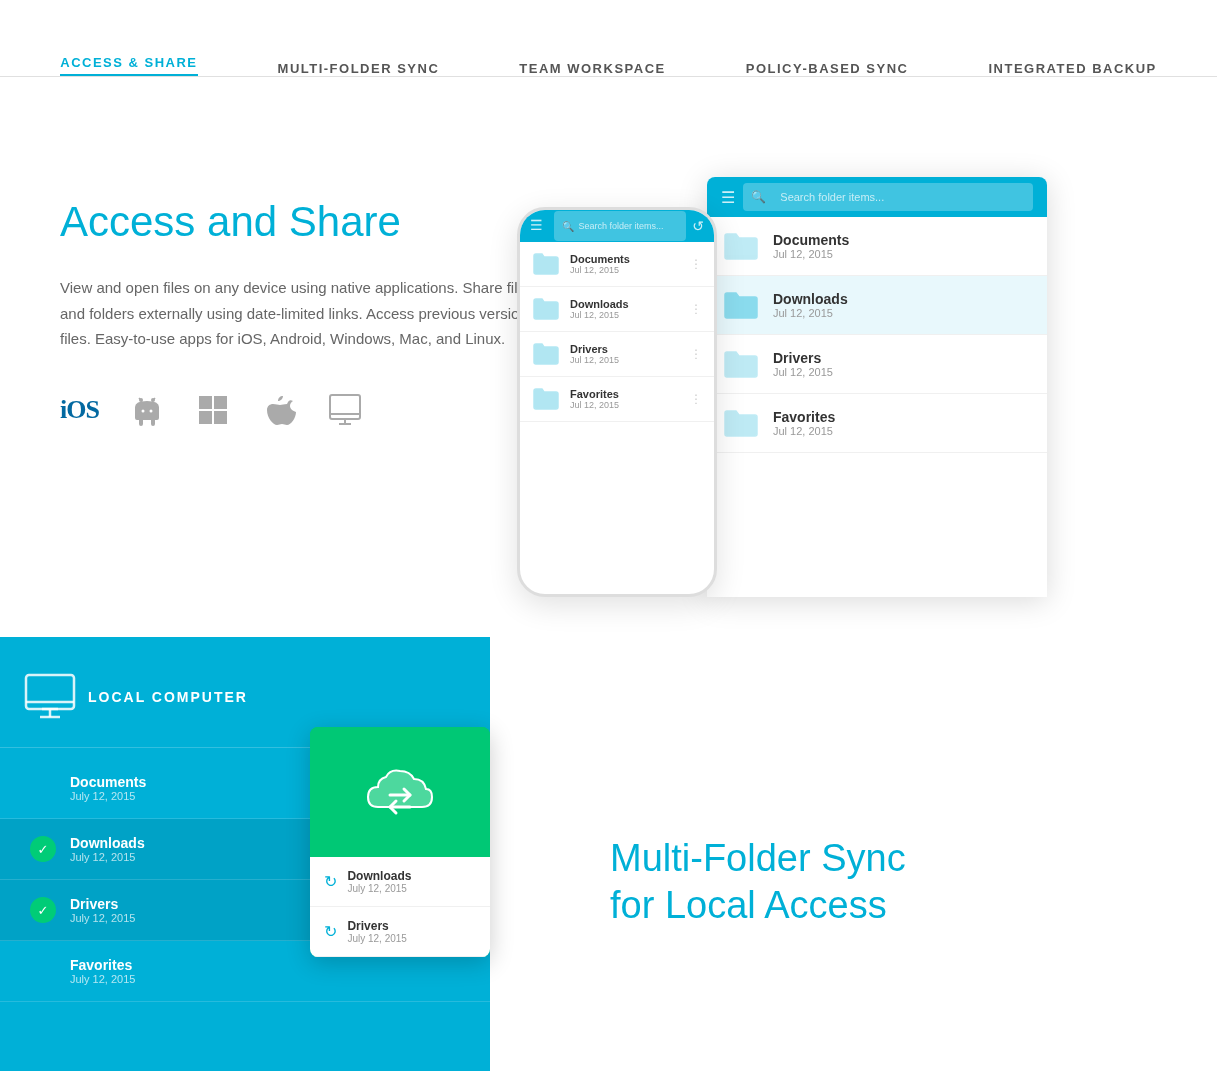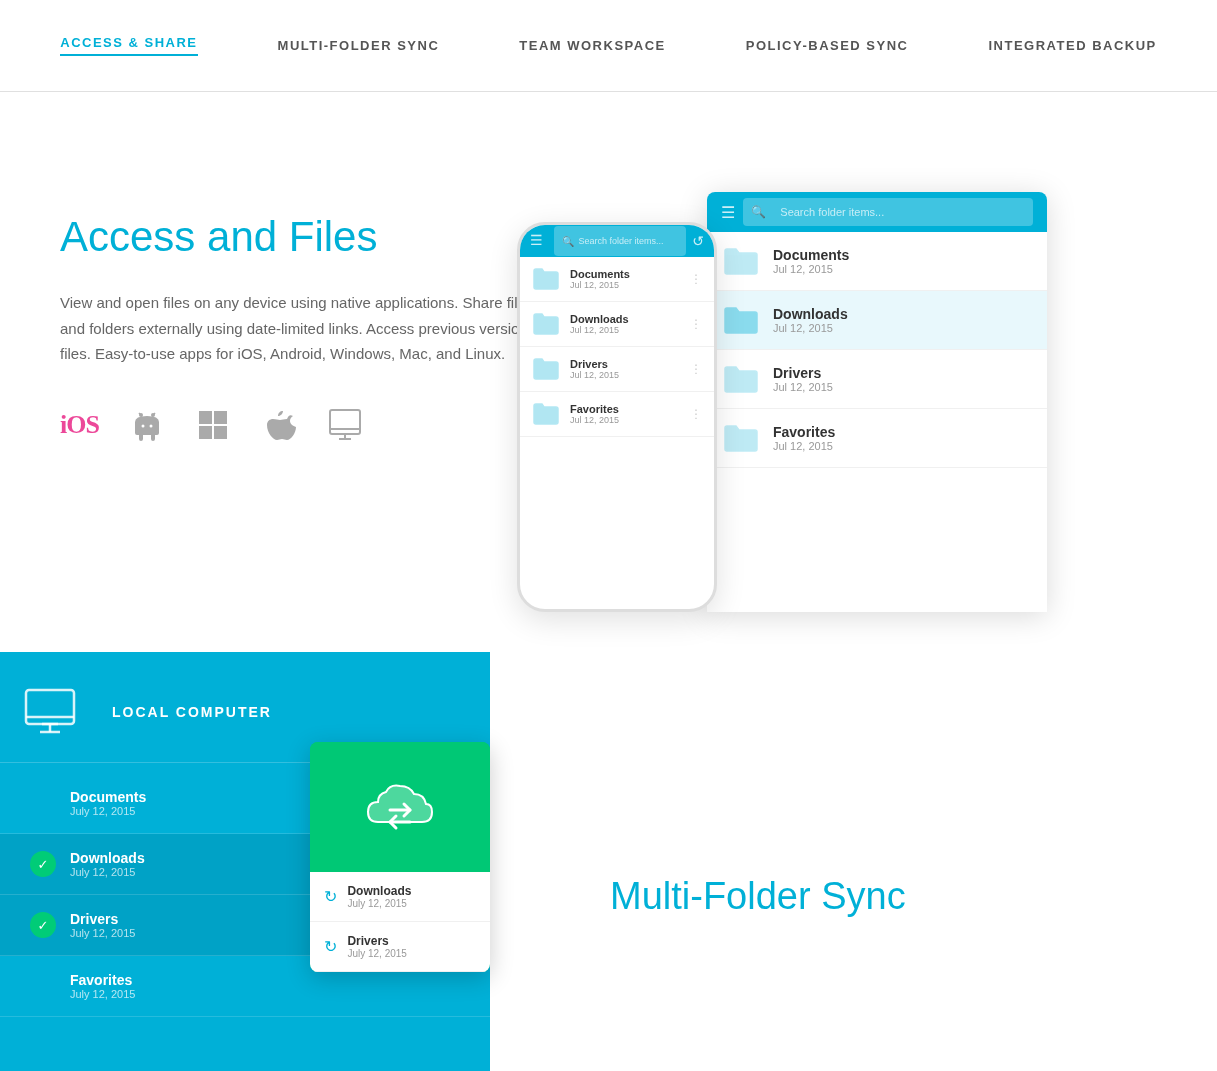--- a/index.html
+++ b/index.html
@@ -1,25 +1,25 @@
 <!DOCTYPE html>
 <html><head>
   <meta charset="utf-8">
   <style>
     * { margin: 0; padding: 0; box-sizing: border-box; }
     body { font-family: 'Arial', sans-serif; background: #fff; width: 1217px; overflow-x: hidden; }
 
     
     nav {
       display: flex;
-      align-items: center;
+      align-items: flex-end;
       justify-content: center;
       gap: 80px;
       padding: 0 60px;
-      height: 92px;
+      height: 77px;
       border-bottom: 1px solid #e0e0e0;
       background: #fff;
     }
     .nav-item {
       font-size: 13px;
       font-weight: 700;
       letter-spacing: 1.5px;
       text-transform: uppercase;
       color: #555;
       cursor: pointer;
@@ -58,21 +58,21 @@
       line-height: 1.7;
       margin-bottom: 40px;
     }
     .platform-icons {
       display: flex;
       align-items: center;
       gap: 30px;
       margin-top: 10px;
     }
     .platform-icon {
-      color: #ec4899;
+      color: #0369a1;
       font-size: 36px;
       display: flex;
       align-items: center;
     }
     .platform-icon.ios-icon { font-size: 26px; font-weight: 600; font-family: 'Georgia', serif; letter-spacing: -1px; }
 
     
     .section-top-visual {
       position: absolute;
       right: 0;
@@ -182,21 +182,21 @@
     }
     .section-bottom-left {
       width: 490px;
       background: #00b0d7;
       position: relative;
       flex-shrink: 0;
     }
     .local-computer-header {
       display: flex;
       align-items: center;
-      gap: 32px;
+      gap: 8px;
       padding: 30px 30px 20px 20px;
       border-bottom: 1px solid rgba(255,255,255,0.2);
     }
     .monitor-icon {
       width: 60px;
       height: 60px;
       display: flex;
       align-items: center;
       justify-content: center;
       color: rgba(255,255,255,0.9);
@@ -294,21 +294,21 @@
   <a class="nav-item active">ACCESS &amp; SHARE</a>
   <a class="nav-item">MULTI-FOLDER SYNC</a>
   <a class="nav-item">TEAM WORKSPACE</a>
   <a class="nav-item">POLICY-BASED SYNC</a>
   <a class="nav-item">INTEGRATED BACKUP</a>
 </nav>
 
 <div class="section-top">
   <div class="section-top-text">
     <h1>
-      <span>Access and Files</span><br>
+      <span>Access and Share</span><br>
     </h1>
     <p>View and open files on any device using native applications. Share files and folders externally using date-limited links. Access previous versions of files. Easy-to-use apps for iOS, Android, Windows, Mac, and Linux.</p>
     <div class="platform-icons">
       <span class="platform-icon ios-icon">iOS</span>
 
       <span class="platform-icon">
         <svg width="36" height="36" viewBox="0 0 36 36" fill="#aaa">
           <ellipse cx="12" cy="8" rx="2" ry="2"></ellipse>
           <ellipse cx="24" cy="8" rx="2" ry="2"></ellipse>
           <path d="M6 15 Q6 9 18 9 Q30 9 30 15 L30 26 Q30 28 28 28 L26 28 L26 32 Q26 34 24 34 Q22 34 22 32 L22 28 L14 28 L14 32 Q14 34 12 34 Q10 34 10 32 L10 28 L8 28 Q6 28 6 26 Z"></path>
@@ -529,15 +529,16 @@
             <div class="date">July 12, 2015</div>
           </div>
         </div>
       </div>
     </div>
   </div>
 
   <div class="section-bottom-right">
     <h2>
       <span>Multi-Folder Sync</span><br>
+      <span>for Local Access</span>
     </h2>
   </div>
 </div>
 
 </body></html>

